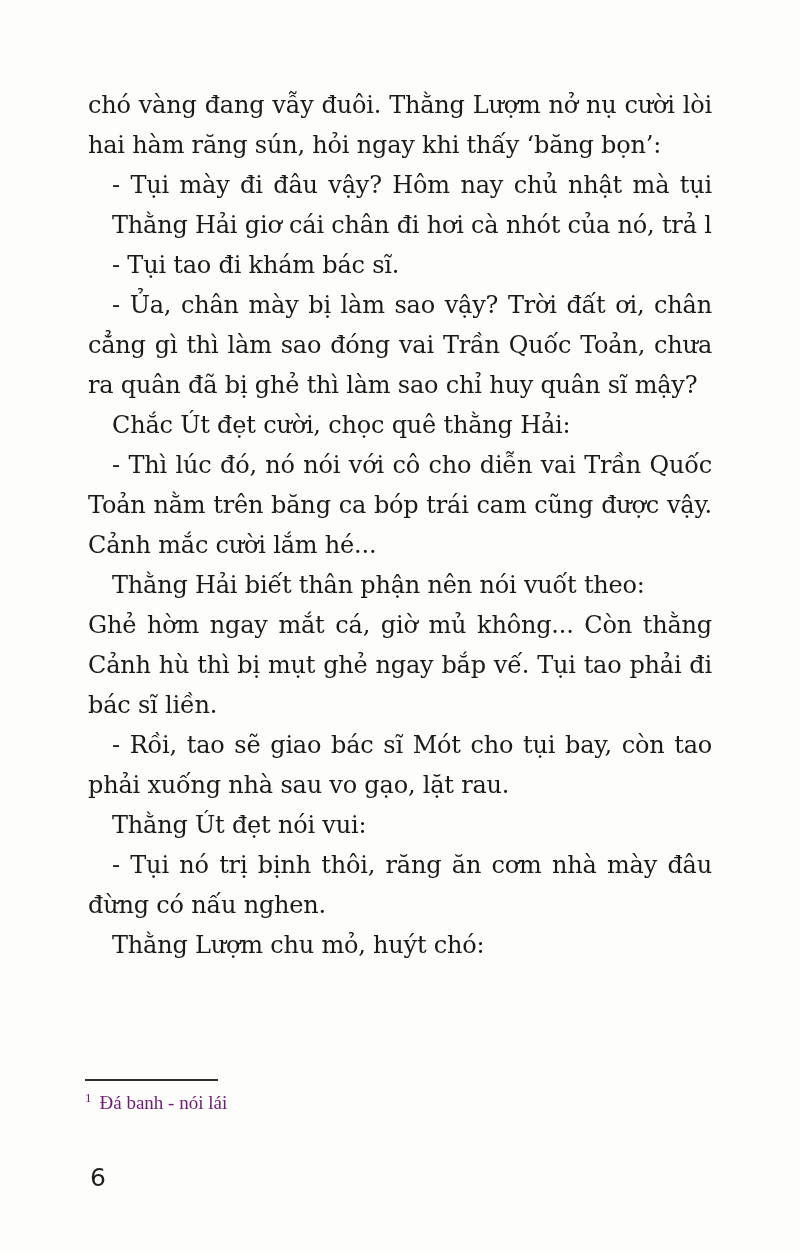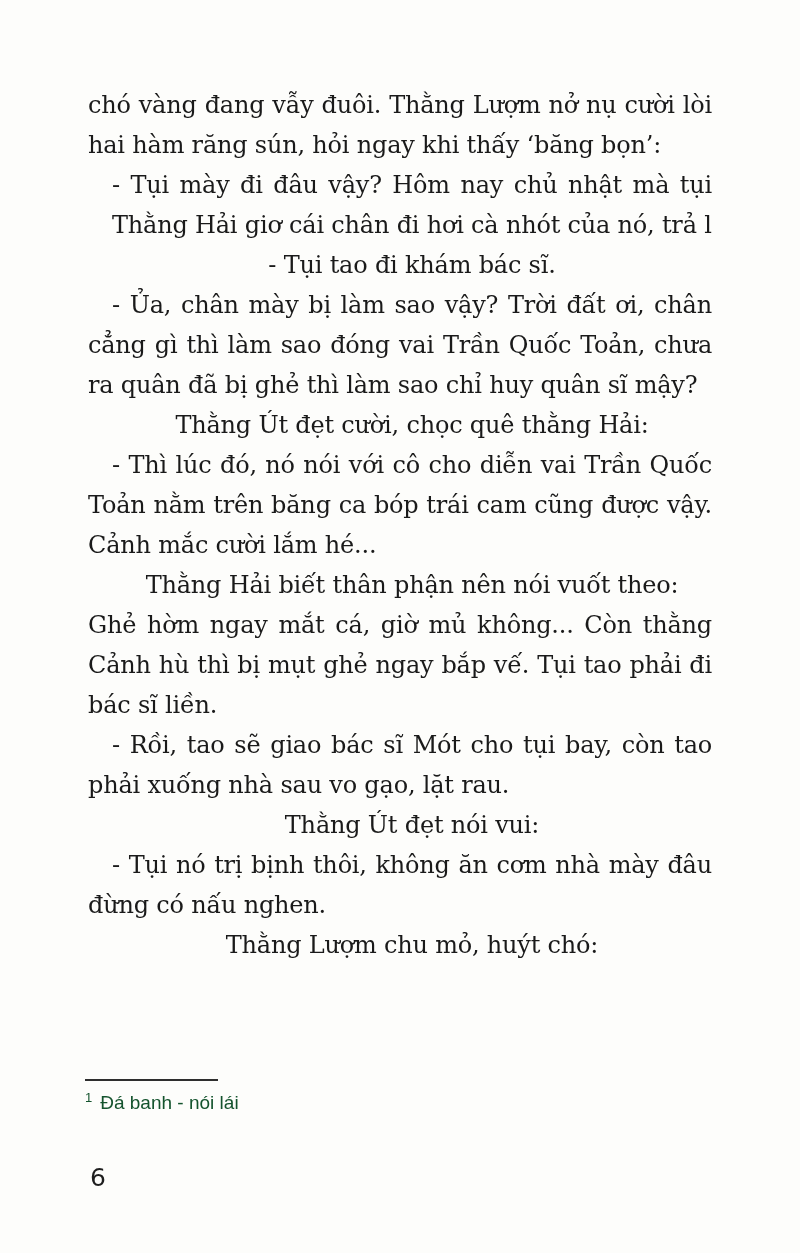--- a/index.html
+++ b/index.html
@@ -33,37 +33,36 @@
     overflow: hidden;
     text-align: left;
   }
   .line.j {
     text-align: justify;
     text-align-last: justify;
     text-justify: inter-word;
   }
   .line.ind {
     padding-left: 24px;
-    text-align: center;
   }
   .fn-rule {
     position: absolute;
     left: 85px;
     top: 1079px;
     width: 133px;
     height: 2px;
     background: #2e2e2e;
   }
   .footnote {
     position: absolute;
     left: 85px;
     top: 1090px;
-    font-family: Liberation Sans, sans-serif;
+    font-family: Liberation Serif, serif;
     font-size: 19px;
-    color: #14532d;
+    color: #701a75;
     white-space: nowrap;
   }
   .fn-marker {
     display: inline-block;
     font-size: 13px;
     vertical-align: 7px;
     margin-right: 8px;
   }
   .page-num {
     position: absolute;
@@ -81,32 +80,32 @@
 
   <div class="text-block">
       <div class="line j">chó vàng đang vẫy đuôi. Thằng Lượm nở nụ cười lòi</div>
       <div class="line">hai hàm răng sún, hỏi ngay khi thấy ‘băng bọn’:</div>
       <div class="line j ind">- Tụi mày đi đâu vậy? Hôm nay chủ nhật mà tụi</div>
       <div class="line j ind">Thằng Hải giơ cái chân đi hơi cà nhót của nó, trả lời:</div>
       <div class="line ind">- Tụi tao đi khám bác sĩ.</div>
       <div class="line j ind">- Ủa, chân mày bị làm sao vậy? Trời đất ơi, chân</div>
       <div class="line j">cẳng gì thì làm sao đóng vai Trần Quốc Toản, chưa</div>
       <div class="line">ra quân đã bị ghẻ thì làm sao chỉ huy quân sĩ mậy?</div>
-      <div class="line ind">Thằng Út đẹt cười, chọc quê thằng Hải:</div>
+      <div class="line ind">Chắc Út đẹt cười, chọc quê thằng Hải:</div>
       <div class="line j ind">- Thì lúc đó, nó nói với cô cho diễn vai Trần Quốc</div>
       <div class="line j">Toản nằm trên băng ca bóp trái cam cũng được vậy.</div>
       <div class="line">Cảnh mắc cười lắm hé...</div>
       <div class="line ind">Thằng Hải biết thân phận nên nói vuốt theo:</div>
       <div class="line j">Ghẻ hờm ngay mắt cá, giờ mủ không... Còn thằng</div>
       <div class="line j">Cảnh hù thì bị mụt ghẻ ngay bắp vế. Tụi tao phải đi</div>
       <div class="line">bác sĩ liền.</div>
       <div class="line j ind">- Rồi, tao sẽ giao bác sĩ Mót cho tụi bay, còn tao</div>
       <div class="line">phải xuống nhà sau vo gạo, lặt rau.</div>
       <div class="line ind">Thằng Út đẹt nói vui:</div>
-      <div class="line j ind">- Tụi nó trị bịnh thôi, không ăn cơm nhà mày đâu</div>
+      <div class="line j ind">- Tụi nó trị bịnh thôi, răng ăn cơm nhà mày đâu</div>
       <div class="line">đừng có nấu nghen.</div>
       <div class="line ind">Thằng Lượm chu mỏ, huýt chó:</div>
     </div>
 
   <div class="fn-rule"></div>
 
   <div class="footnote">
     <span class="fn-marker">1</span><span>Đá banh - nói lái</span>
   </div>
 

